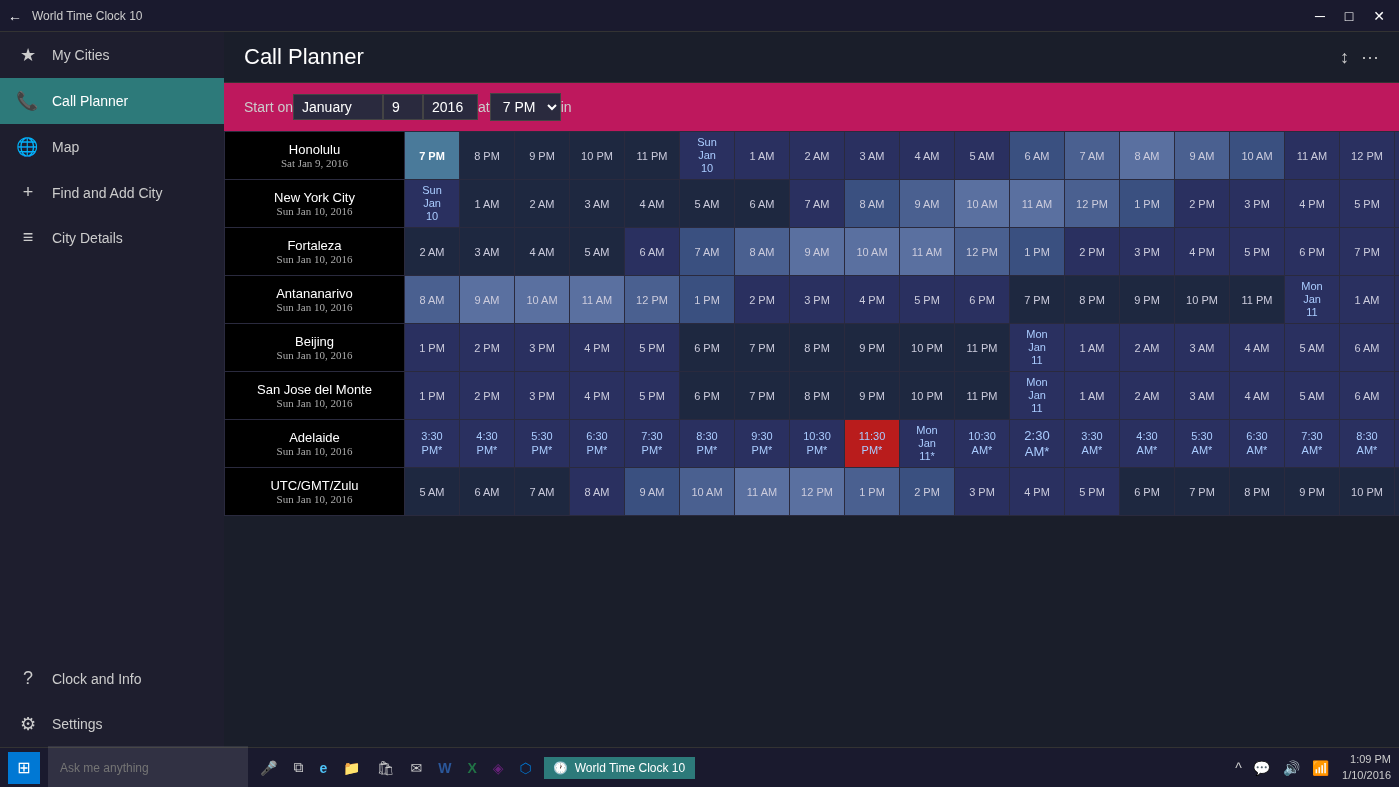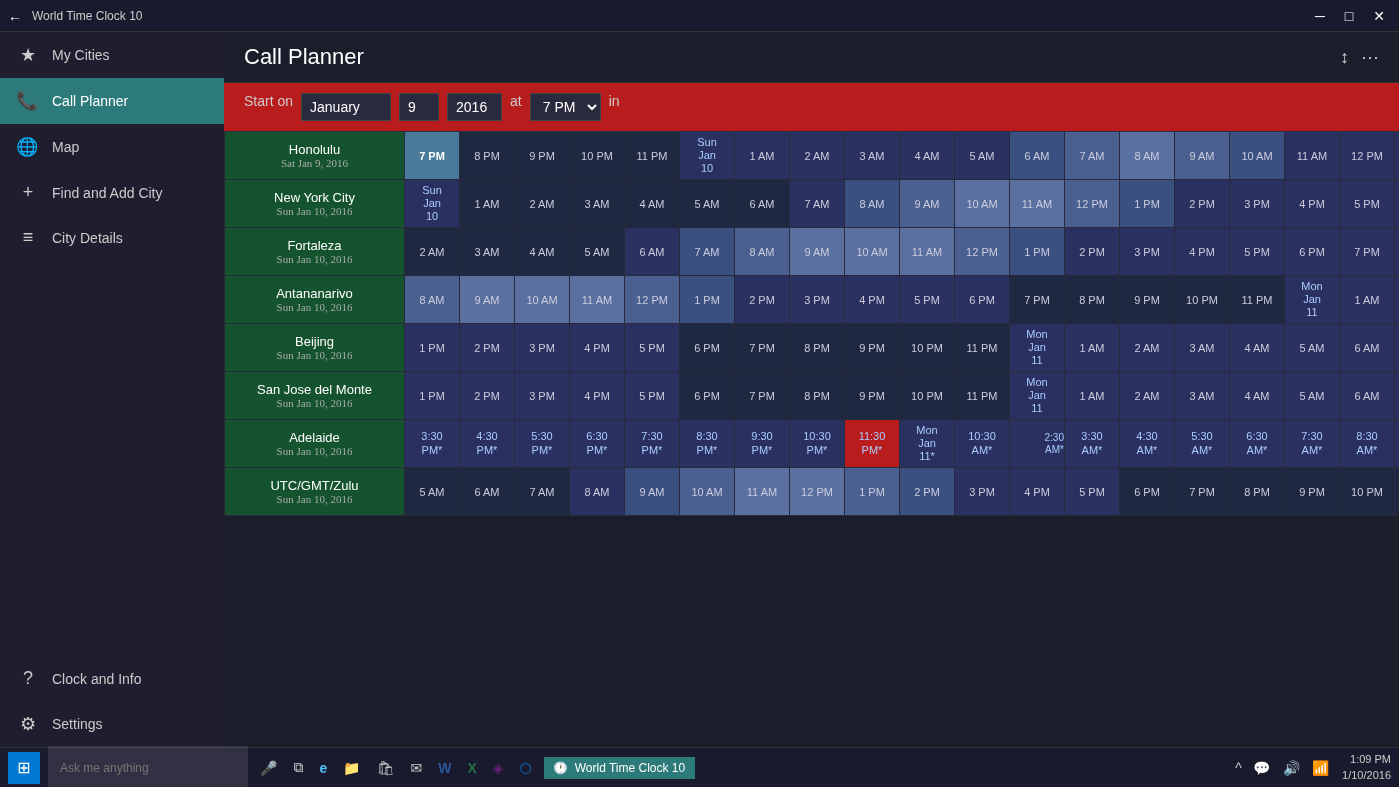--- a/index.html
+++ b/index.html
@@ -59,22 +59,22 @@
       flex-shrink: 0;
     }
     .content-title { font-size: 22px; font-weight: 300; color: #fff; }
     .header-controls { display: flex; gap: 12px; align-items: center; }
     .header-btn { background: none; border: none; color: #ccc; font-size: 18px; cursor: pointer; }
 
     
     .filter-bar {
       padding: 10px 20px;
       display: flex;
-      gap: 8px;
-      background: #b91c1c;
+      align-items: center;
+      background: #be185d;
       flex-shrink: 0;
     }
     .filter-label { color: #ccc; font-size: 14px; }
     .filter-input {
       background: #2a2a3e;
       border: 1px solid #444;
       color: #fff;
       padding: 4px 8px;
       font-size: 14px;
       width: 100px;
@@ -113,21 +113,21 @@
       padding: 0;
       white-space: nowrap;
       text-align: center;
       vertical-align: middle;
     }
     .city-col {
       width: 180px;
       min-width: 180px;
       text-align: left;
       padding: 4px 8px;
-      background: #14532d;
+      background: #000000;
       position: sticky;
       left: 0;
       z-index: 2;
     }
     .city-name { font-size: 13px; color: #fff; font-weight: 500; }
     .city-date { font-size: 11px; color: #aaa; font-family: Liberation Serif, serif; }
     .time-cell {
       width: 65px;
       min-width: 55px;
       height: 48px;
@@ -426,21 +426,21 @@
 PM*</td>
               <td class="time-cell" style="background: rgb(42, 48, 96); font-size: 11px; line-height: 1.2; color: rgb(170, 204, 255); white-space: pre-line;">10:30
 PM*</td>
               <td class="time-cell" style="background: #b91c1c; font-size: 11px; line-height: 1.2; color: rgb(170, 204, 255); white-space: pre-line;">11:30
 PM*</td>
               <td class="time-cell" style="background: rgb(42, 48, 96); font-size: 11px; line-height: 1.2; color: rgb(170, 204, 255); white-space: pre-line;">Mon
 Jan
 11*</td>
               <td class="time-cell" style="background: rgb(42, 48, 96); font-size: 11px; line-height: 1.2; color: rgb(170, 204, 255); white-space: pre-line;">10:30
 AM*</td>
-              <td class="time-cell" style="background: rgb(42, 48, 96); font-size: 10px; line-height: 1.2; color: rgb(170, 204, 255); white-space: pre-line; text-align: right;">2:30
+              <td class="time-cell" style="background: rgb(42, 48, 96); font-size: 13px; line-height: 1.2; color: rgb(170, 204, 255); white-space: pre-line;">2:30
 AM*</td>
               <td class="time-cell" style="background: rgb(42, 48, 96); font-size: 11px; line-height: 1.2; color: rgb(170, 204, 255); white-space: pre-line;">3:30
 AM*</td>
               <td class="time-cell" style="background: rgb(42, 48, 96); font-size: 11px; line-height: 1.2; color: rgb(170, 204, 255); white-space: pre-line;">4:30
 AM*</td>
               <td class="time-cell" style="background: rgb(42, 48, 96); font-size: 11px; line-height: 1.2; color: rgb(170, 204, 255); white-space: pre-line;">5:30
 AM*</td>
               <td class="time-cell" style="background: rgb(42, 48, 96); font-size: 11px; line-height: 1.2; color: rgb(170, 204, 255); white-space: pre-line;">6:30
 AM*</td>
               <td class="time-cell" style="background: rgb(42, 48, 96); font-size: 11px; line-height: 1.2; color: rgb(170, 204, 255); white-space: pre-line;">7:30

